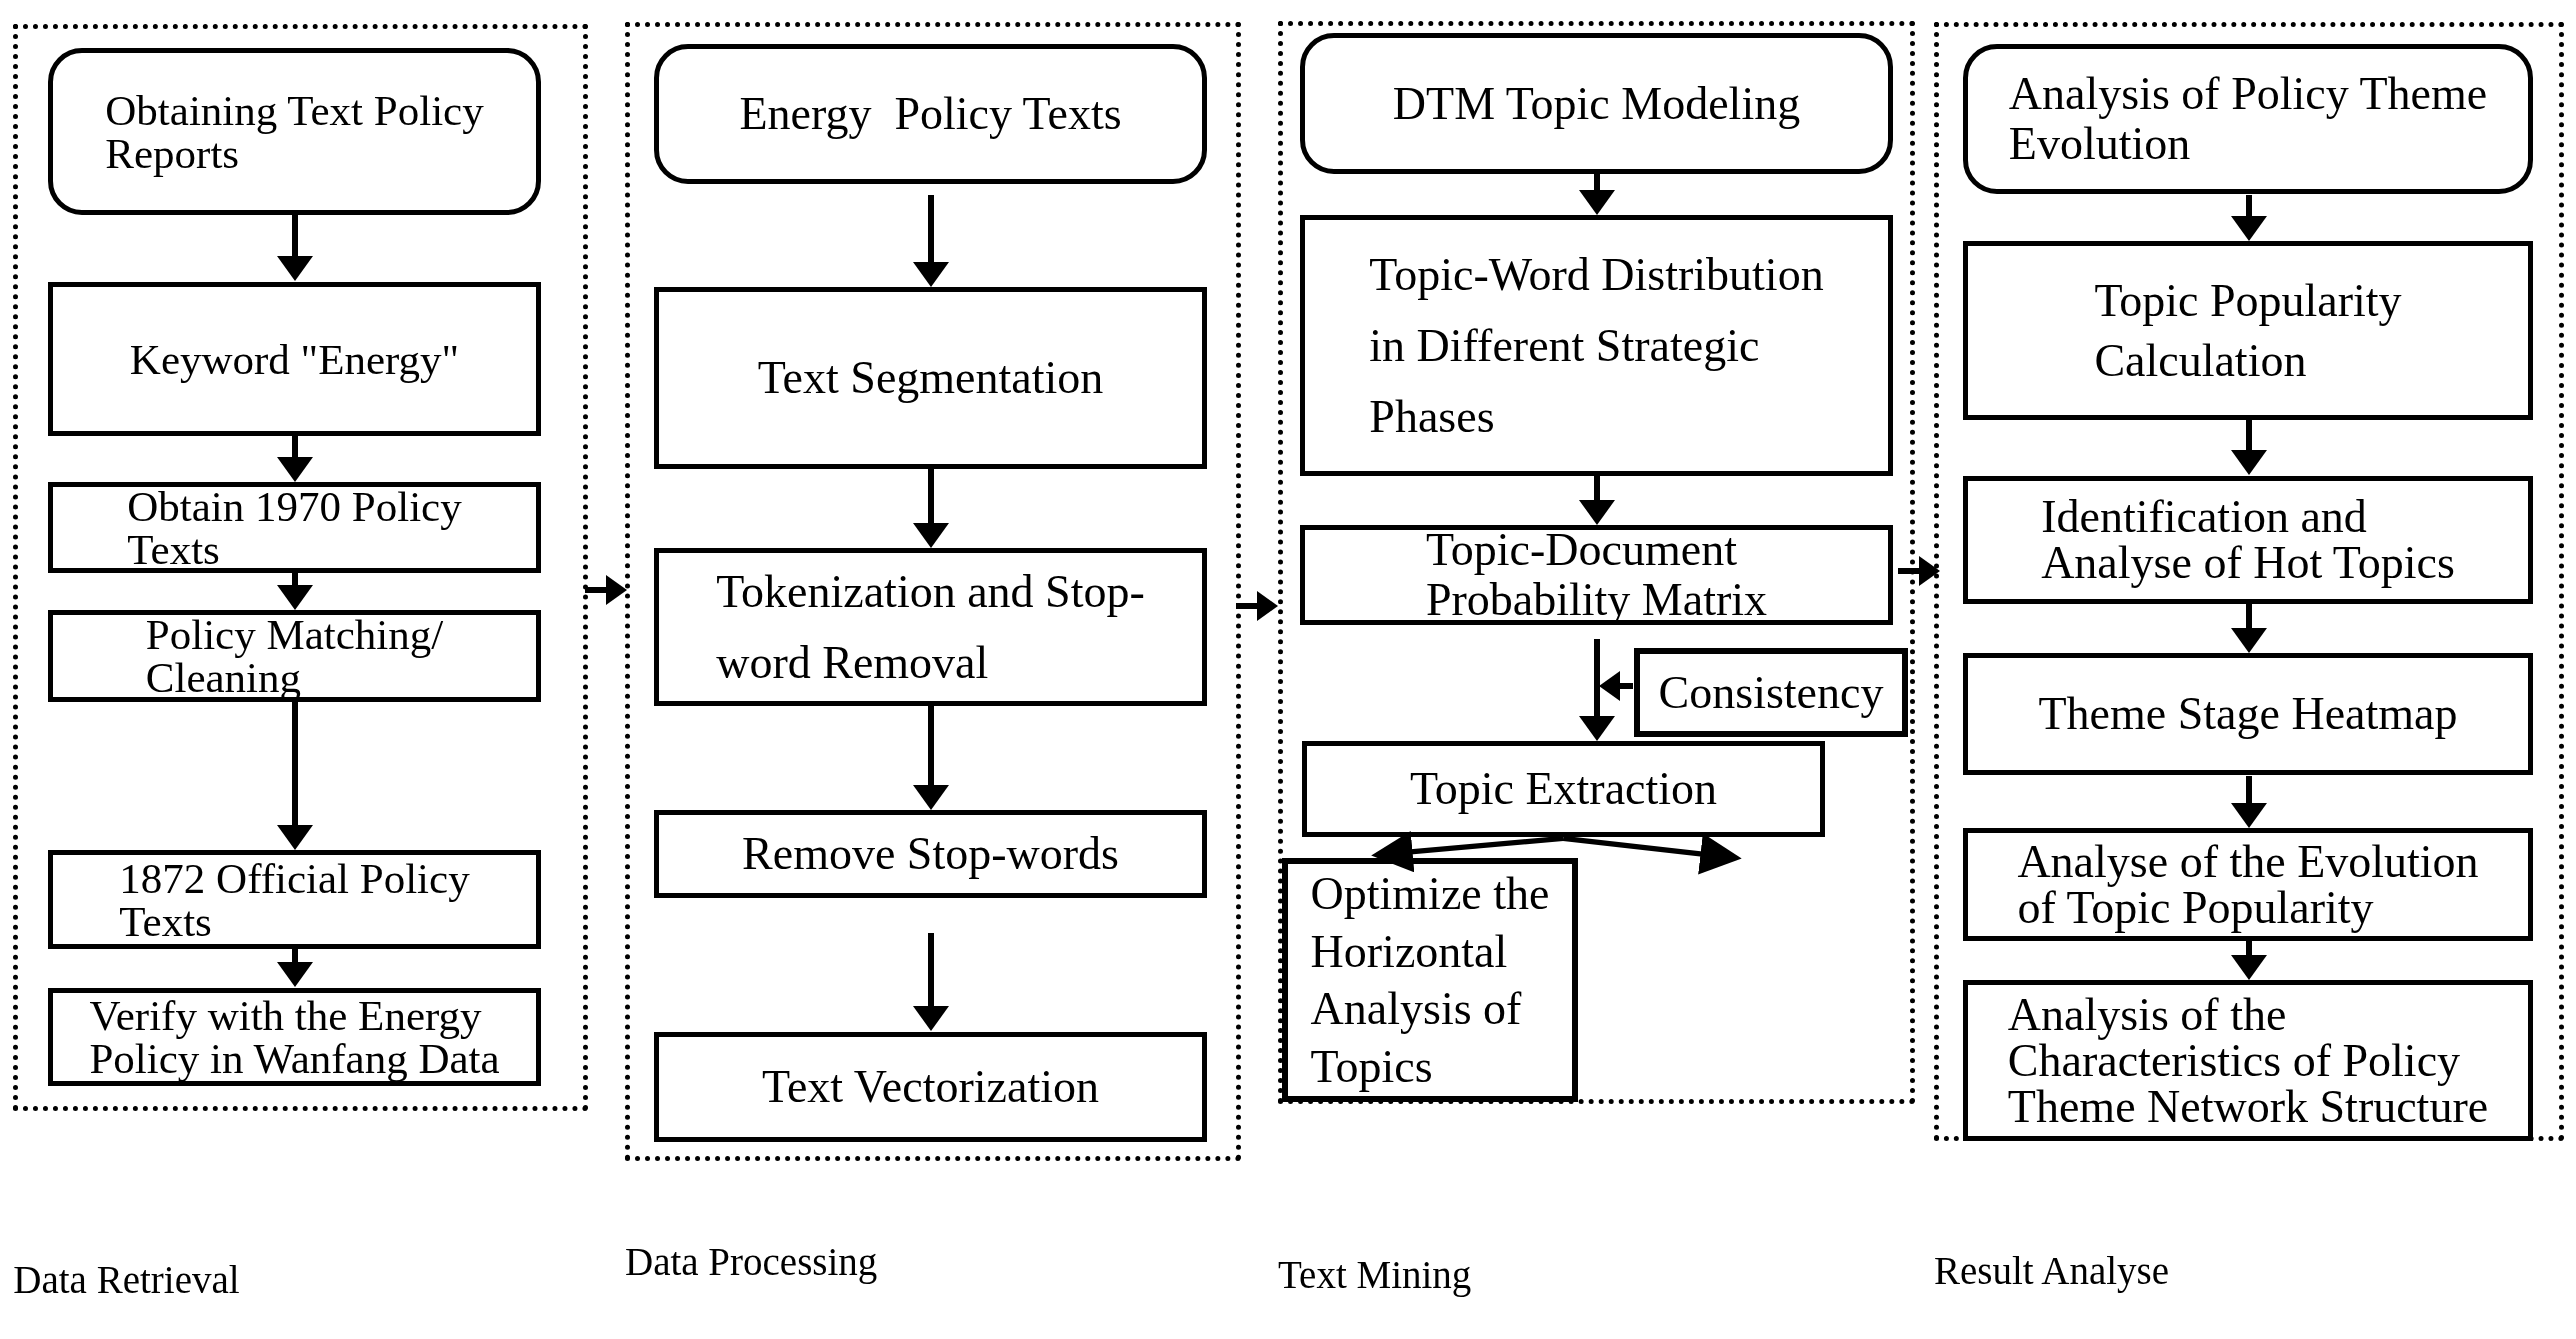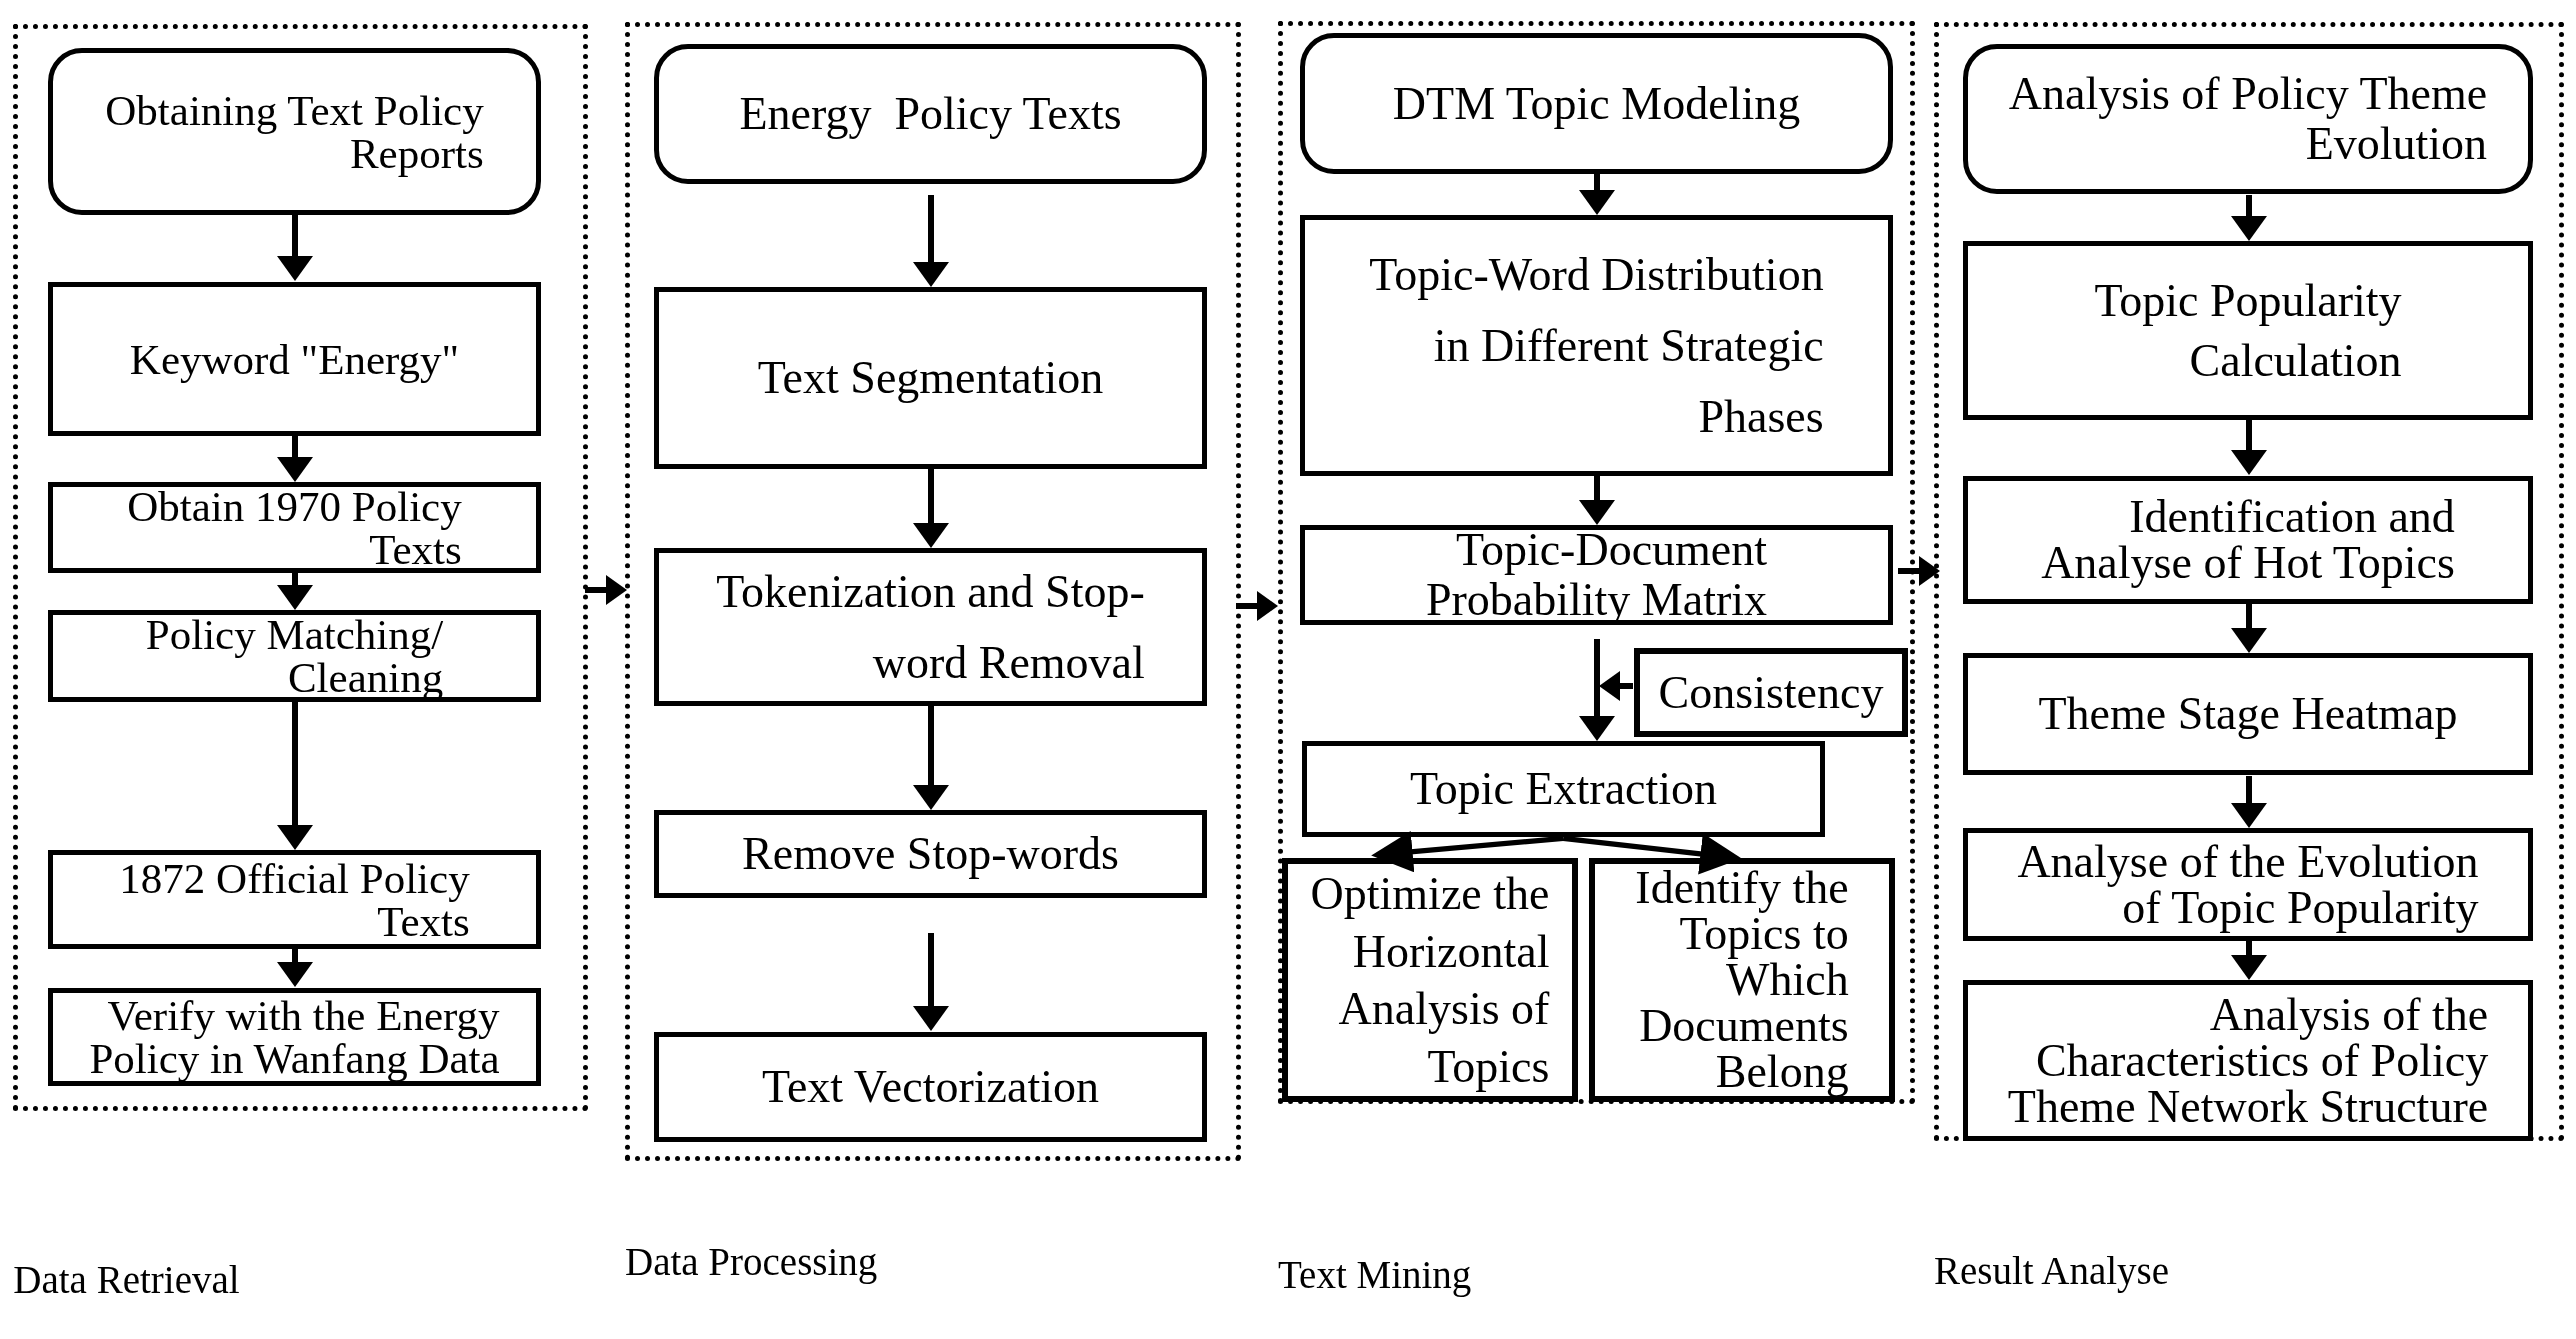--- a/index.html
+++ b/index.html
@@ -18,21 +18,21 @@
     background:transparent;
   }
   .box{
     position:absolute;
     box-sizing:border-box;
     border:5.2px solid #000;
     background:#ffffff;
     display:flex;
     align-items:center;
     justify-content:center;
-    text-align:right;
+    text-align:left;
     font-size:46px;
     line-height:1.08;
     white-space:pre-wrap;
   }
   .rounded{border-radius:34px;}
   .c1{font-size:43px;}
   .lh-tight{line-height:1.0;}
   .lh-mid{line-height:1.3;}
   .lh-wide{line-height:1.55;}
   .lh-b5{line-height:1.25;}
@@ -124,25 +124,20 @@
   <div class="box" style="left:1300px;top:525px;width:593px;height:100px">Topic-Document
 Probability Matrix</div>
   <div class="varrow" style="left:1594px;top:639px;height:77px"></div>
   <div class="box thick" style="left:1634px;top:648px;width:274px;height:89px">Consistency</div>
   <div class="harrow-left" style="left:1620px;top:683px;width:13.3px"></div>
   <div class="box" style="left:1302px;top:741px;width:523px;height:96px">Topic Extraction</div>
   <div class="box thick lh-b5" style="left:1282px;top:858px;width:296px;height:244px">Optimize the
 Horizontal
 Analysis of
 Topics</div>
-  <div class="box thick lh-tight" style="left:1589px;top:858px;width:306px;height:244px">Identify the
-Topics to
-Which
-Documents
-Belong</div>
 
   <div class="box rounded" style="left:1963px;top:44px;width:570px;height:150px">Analysis of Policy Theme
 Evolution</div>
   <div class="varrow" style="left:2246px;top:195px;height:21px"></div>
   <div class="box lh-mid" style="left:1963px;top:241px;width:570px;height:179px">Topic Popularity
 Calculation</div>
   <div class="varrow" style="left:2246px;top:420px;height:30px"></div>
   <div class="box lh-tight" style="left:1963px;top:476px;width:570px;height:128px">Identification and
 Analyse of Hot Topics</div>
   <div class="varrow" style="left:2246px;top:604px;height:24.4px"></div>

